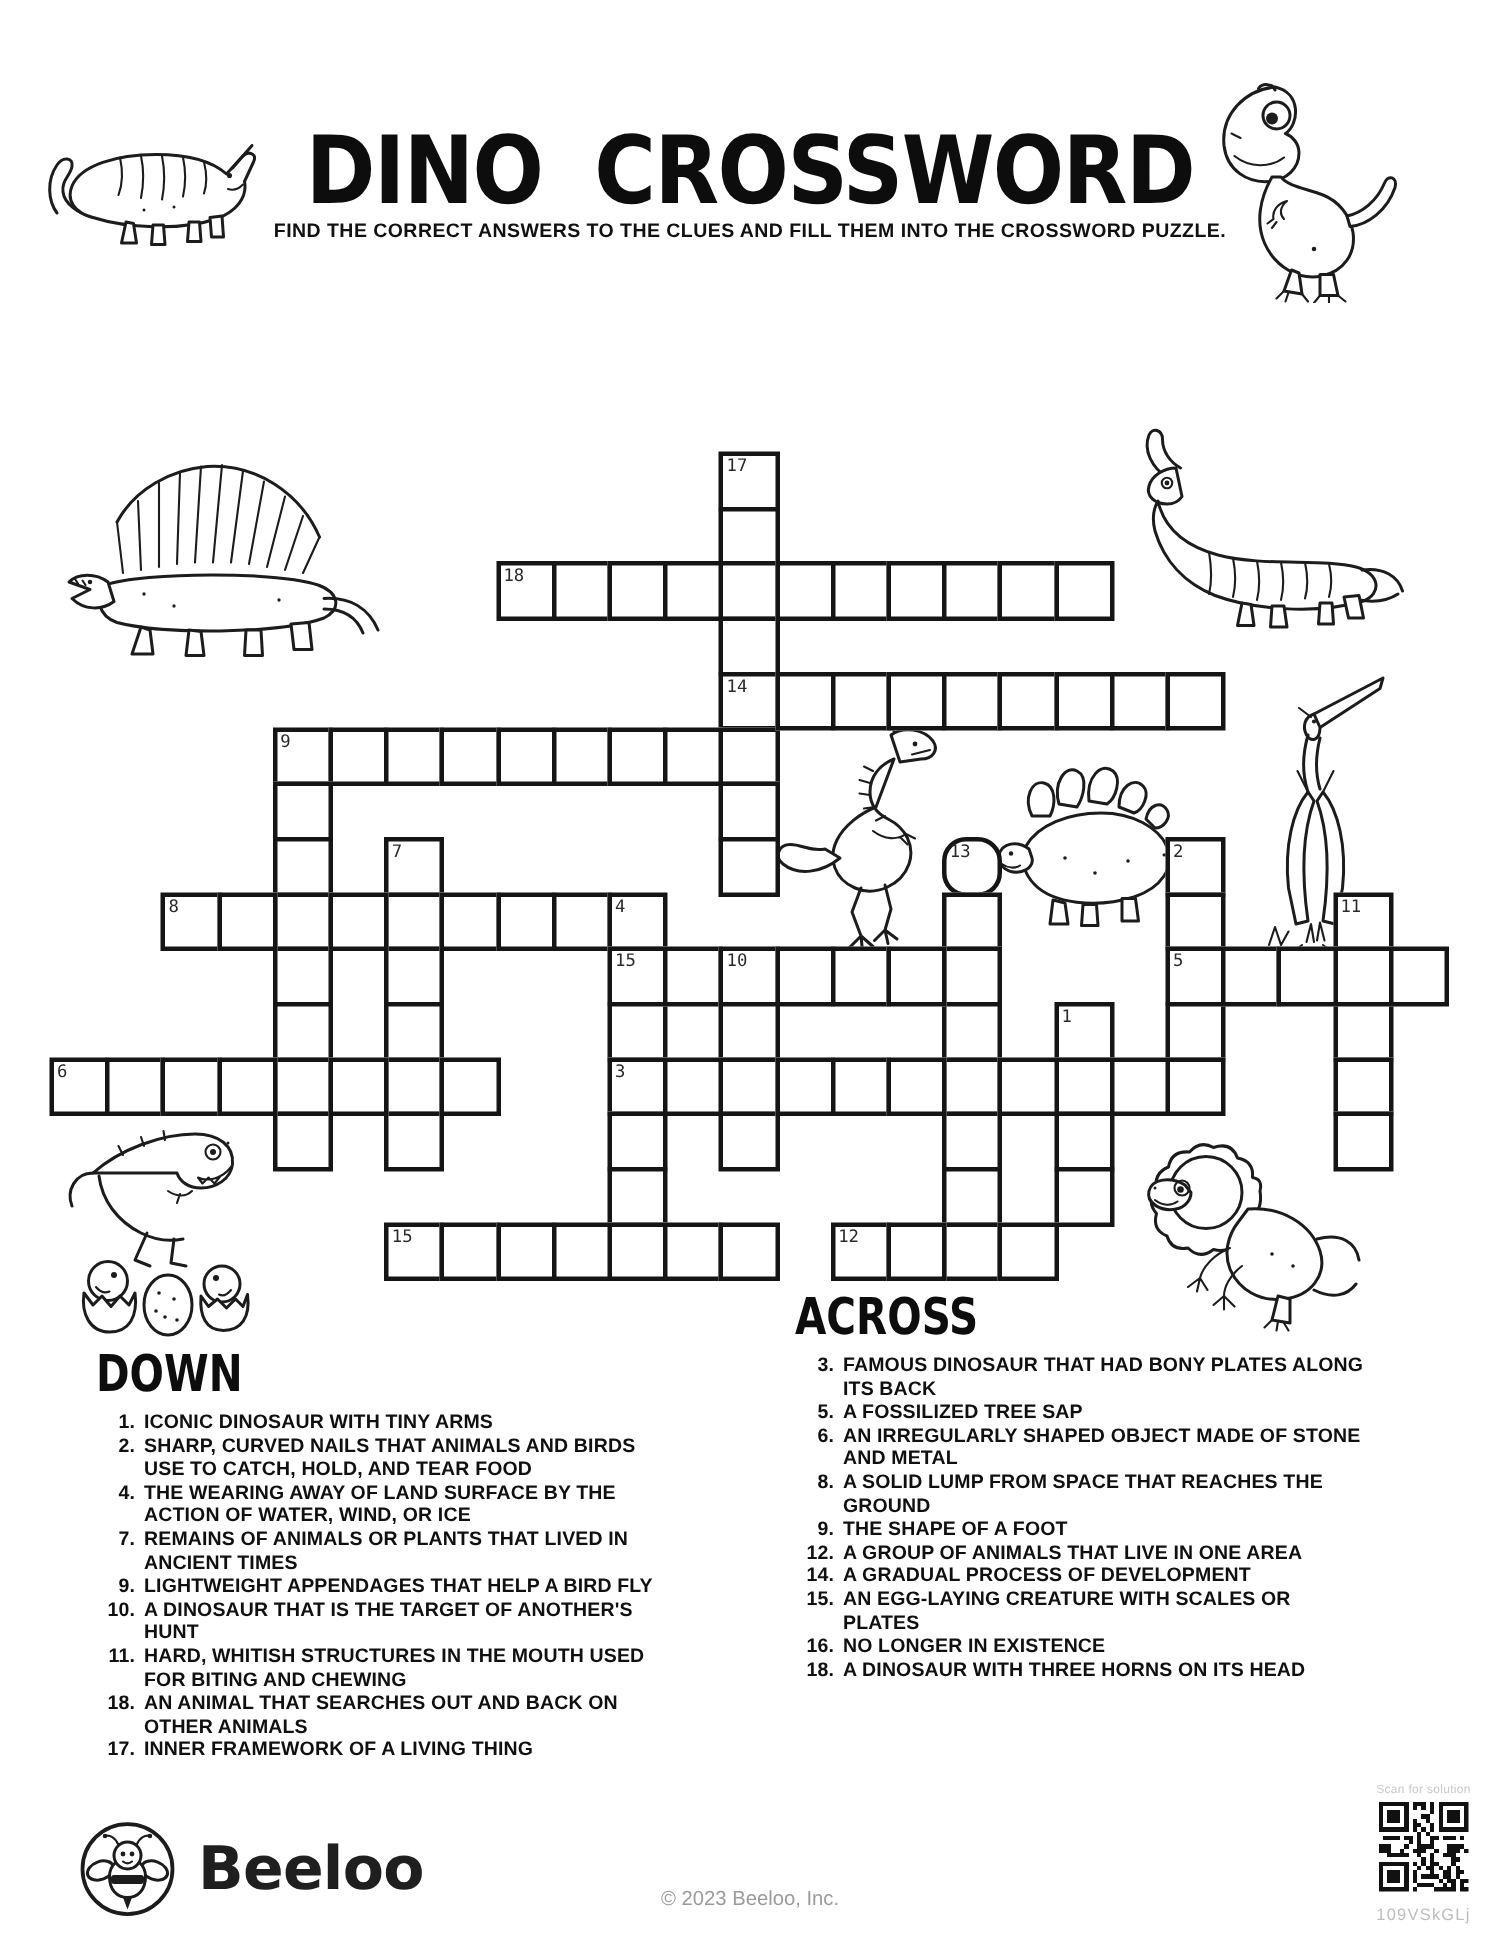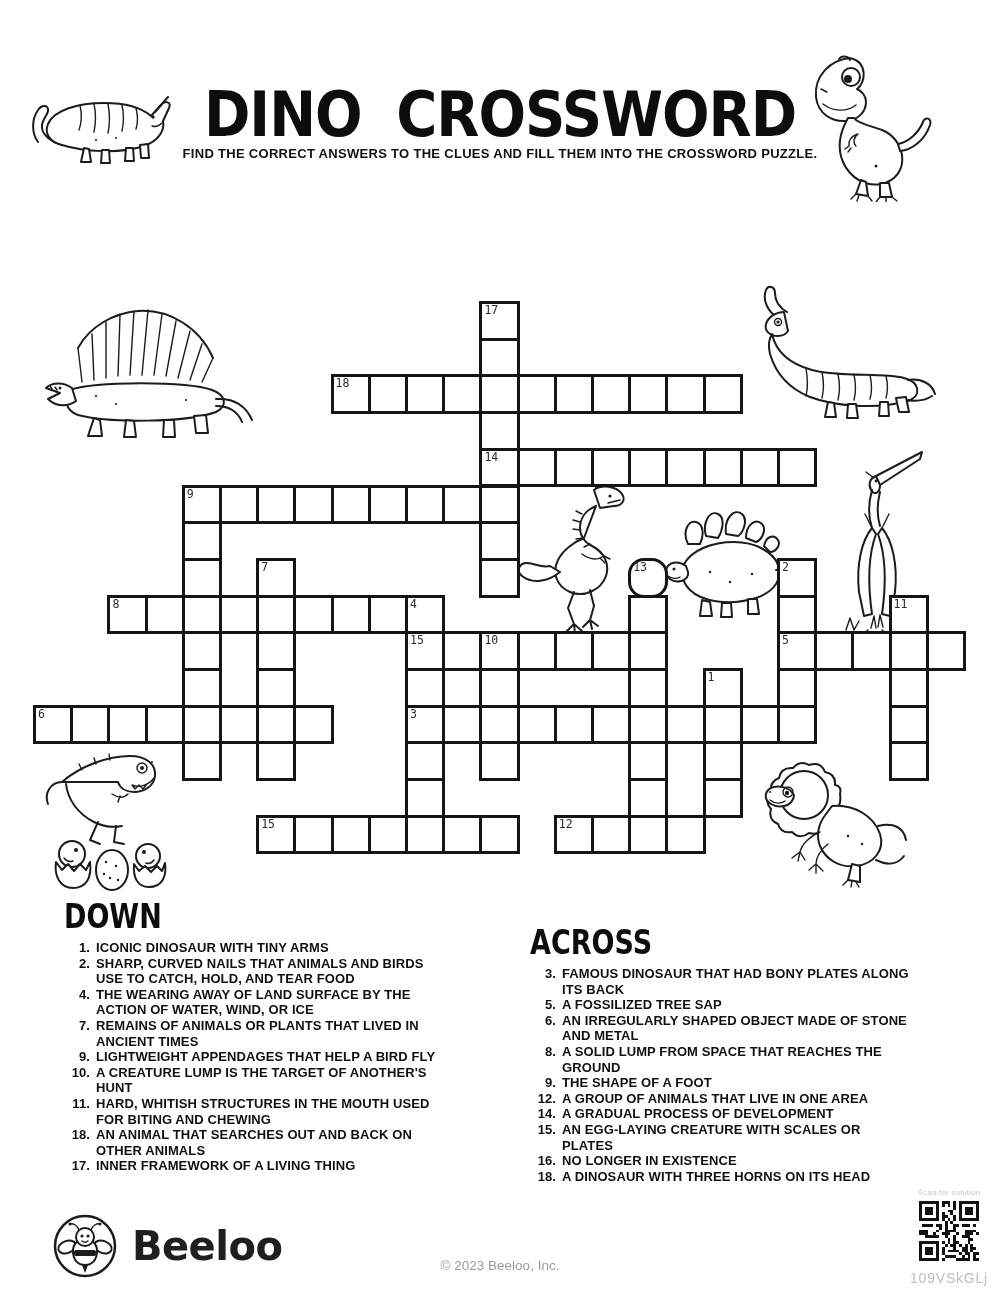--- a/index.html
+++ b/index.html
@@ -26,31 +26,31 @@
   .dino .thin{stroke-width:1.4;}
   
   .clues{position:absolute;z-index:6;}
   .clues h2{font-family:"DejaVu Sans",sans-serif;font-weight:800;font-size:27px;margin:0;
             color:#0d0d0d;transform:scaleY(1.25);transform-origin:left top;letter-spacing:0;}
   .clues ul{list-style:none;margin:12px 0 0 0;padding:0;}
   .clue{display:flex;font-size:13px;font-weight:700;line-height:15.6px;color:#101010;letter-spacing:.1px;}
   .cnum{flex:none;width:26px;text-align:right;padding-right:6px;}
   .ctext{white-space:pre-line;width:372px;}
   .clues-down{left:64px;top:897px;width:450px;}
-  .clues-across{left:530px;top:923px;width:456px;}
+  .clues-across{left:530px;top:859px;width:456px;}
   
   .brand{position:absolute;left:52px;top:1211px;height:70px;display:flex;align-items:center;z-index:6;}
   .brand-name{font-family:"DejaVu Sans",sans-serif;font-weight:800;font-size:40px;color:#1f1f1f;
               margin-left:14px;letter-spacing:-.5px;}
   .copyright{position:absolute;left:0;top:1258px;width:1000px;text-align:center;
              font-size:13.5px;color:#9b9b9b;z-index:6;}
   .qr-block{position:absolute;left:905px;top:1188px;width:88px;text-align:center;z-index:6;}
   .qr-label{font-size:8px;color:#c8c8c8;letter-spacing:.2px;}
   #qr{margin-top:4px;width:60px;height:60px;}
-  .qr-text{margin-top:5px;font-size:14px;color:#bdbdbd;letter-spacing:.8px;}
+  .qr-text{margin-top:5px;font-size:11px;color:#bdbdbd;letter-spacing:.8px;}
 </style>
 </head>
 <body>
 
 <div class="page">
 
   <h1 class="title">DINO CROSSWORD</h1>
   <p class="subtitle">FIND THE CORRECT ANSWERS TO THE CLUES AND FILL THEM INTO THE CROSSWORD PUZZLE.</p>
 
   <svg class="dino" style="left:28px;top:92px" width="160" height="75" viewBox="0 0 160 75">
@@ -363,21 +363,21 @@
           <span class="cnum">7.</span>
           <span class="ctext">REMAINS OF ANIMALS OR PLANTS THAT LIVED IN
 ANCIENT TIMES</span>
         </li>
         <li class="clue">
           <span class="cnum">9.</span>
           <span class="ctext">LIGHTWEIGHT APPENDAGES THAT HELP A BIRD FLY</span>
         </li>
         <li class="clue">
           <span class="cnum">10.</span>
-          <span class="ctext">A CREATURE LUMP IS THE TARGET OF ANOTHER'S
+          <span class="ctext">A DINOSAUR THAT IS THE TARGET OF ANOTHER'S
 HUNT</span>
         </li>
         <li class="clue">
           <span class="cnum">11.</span>
           <span class="ctext">HARD, WHITISH STRUCTURES IN THE MOUTH USED
 FOR BITING AND CHEWING</span>
         </li>
         <li class="clue">
           <span class="cnum">18.</span>
           <span class="ctext">AN ANIMAL THAT SEARCHES OUT AND BACK ON

